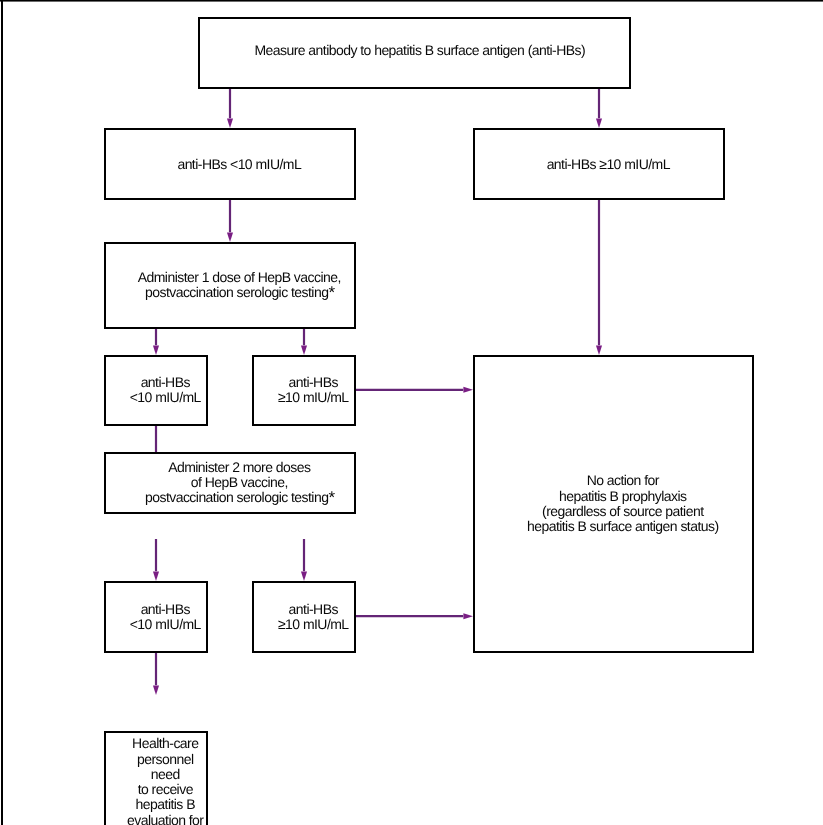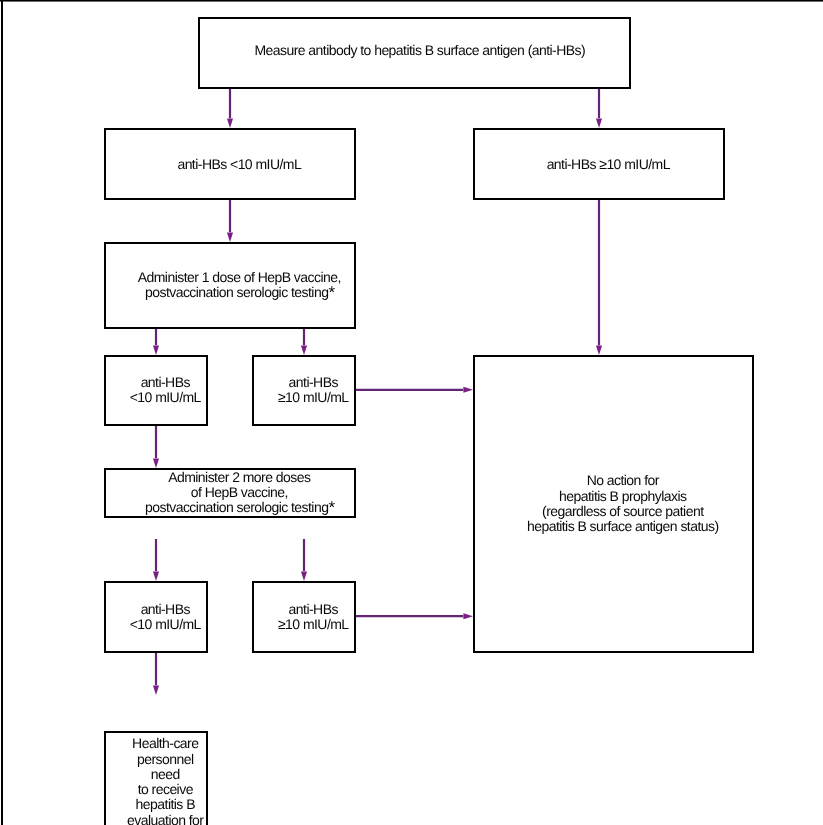--- a/index.html
+++ b/index.html
@@ -95,21 +95,21 @@
   <div class="node" style="left:104px;top:355px;width:104px;height:71px;">
     <span class="txt">anti-HBs
 &lt;10 mIU/mL</span>
   </div>
 
   <div class="node" style="left:252px;top:355px;width:104px;height:71px;">
     <span class="txt">anti-HBs
 ≥10 mIU/mL</span>
   </div>
 
-  <div class="node" style="left:104px;top:468px;width:252px;height:50px;">
+  <div class="node" style="left:104px;top:452px;width:252px;height:62px;">
     <span class="txt"><span>Administer 2 more doses
 of HepB vaccine,
 postvaccination serologic testing</span><span class="ast">*</span></span>
   </div>
 
   <div class="node" style="left:104px;top:581px;width:104px;height:72px;">
     <span class="txt">anti-HBs
 &lt;10 mIU/mL</span>
   </div>
 

